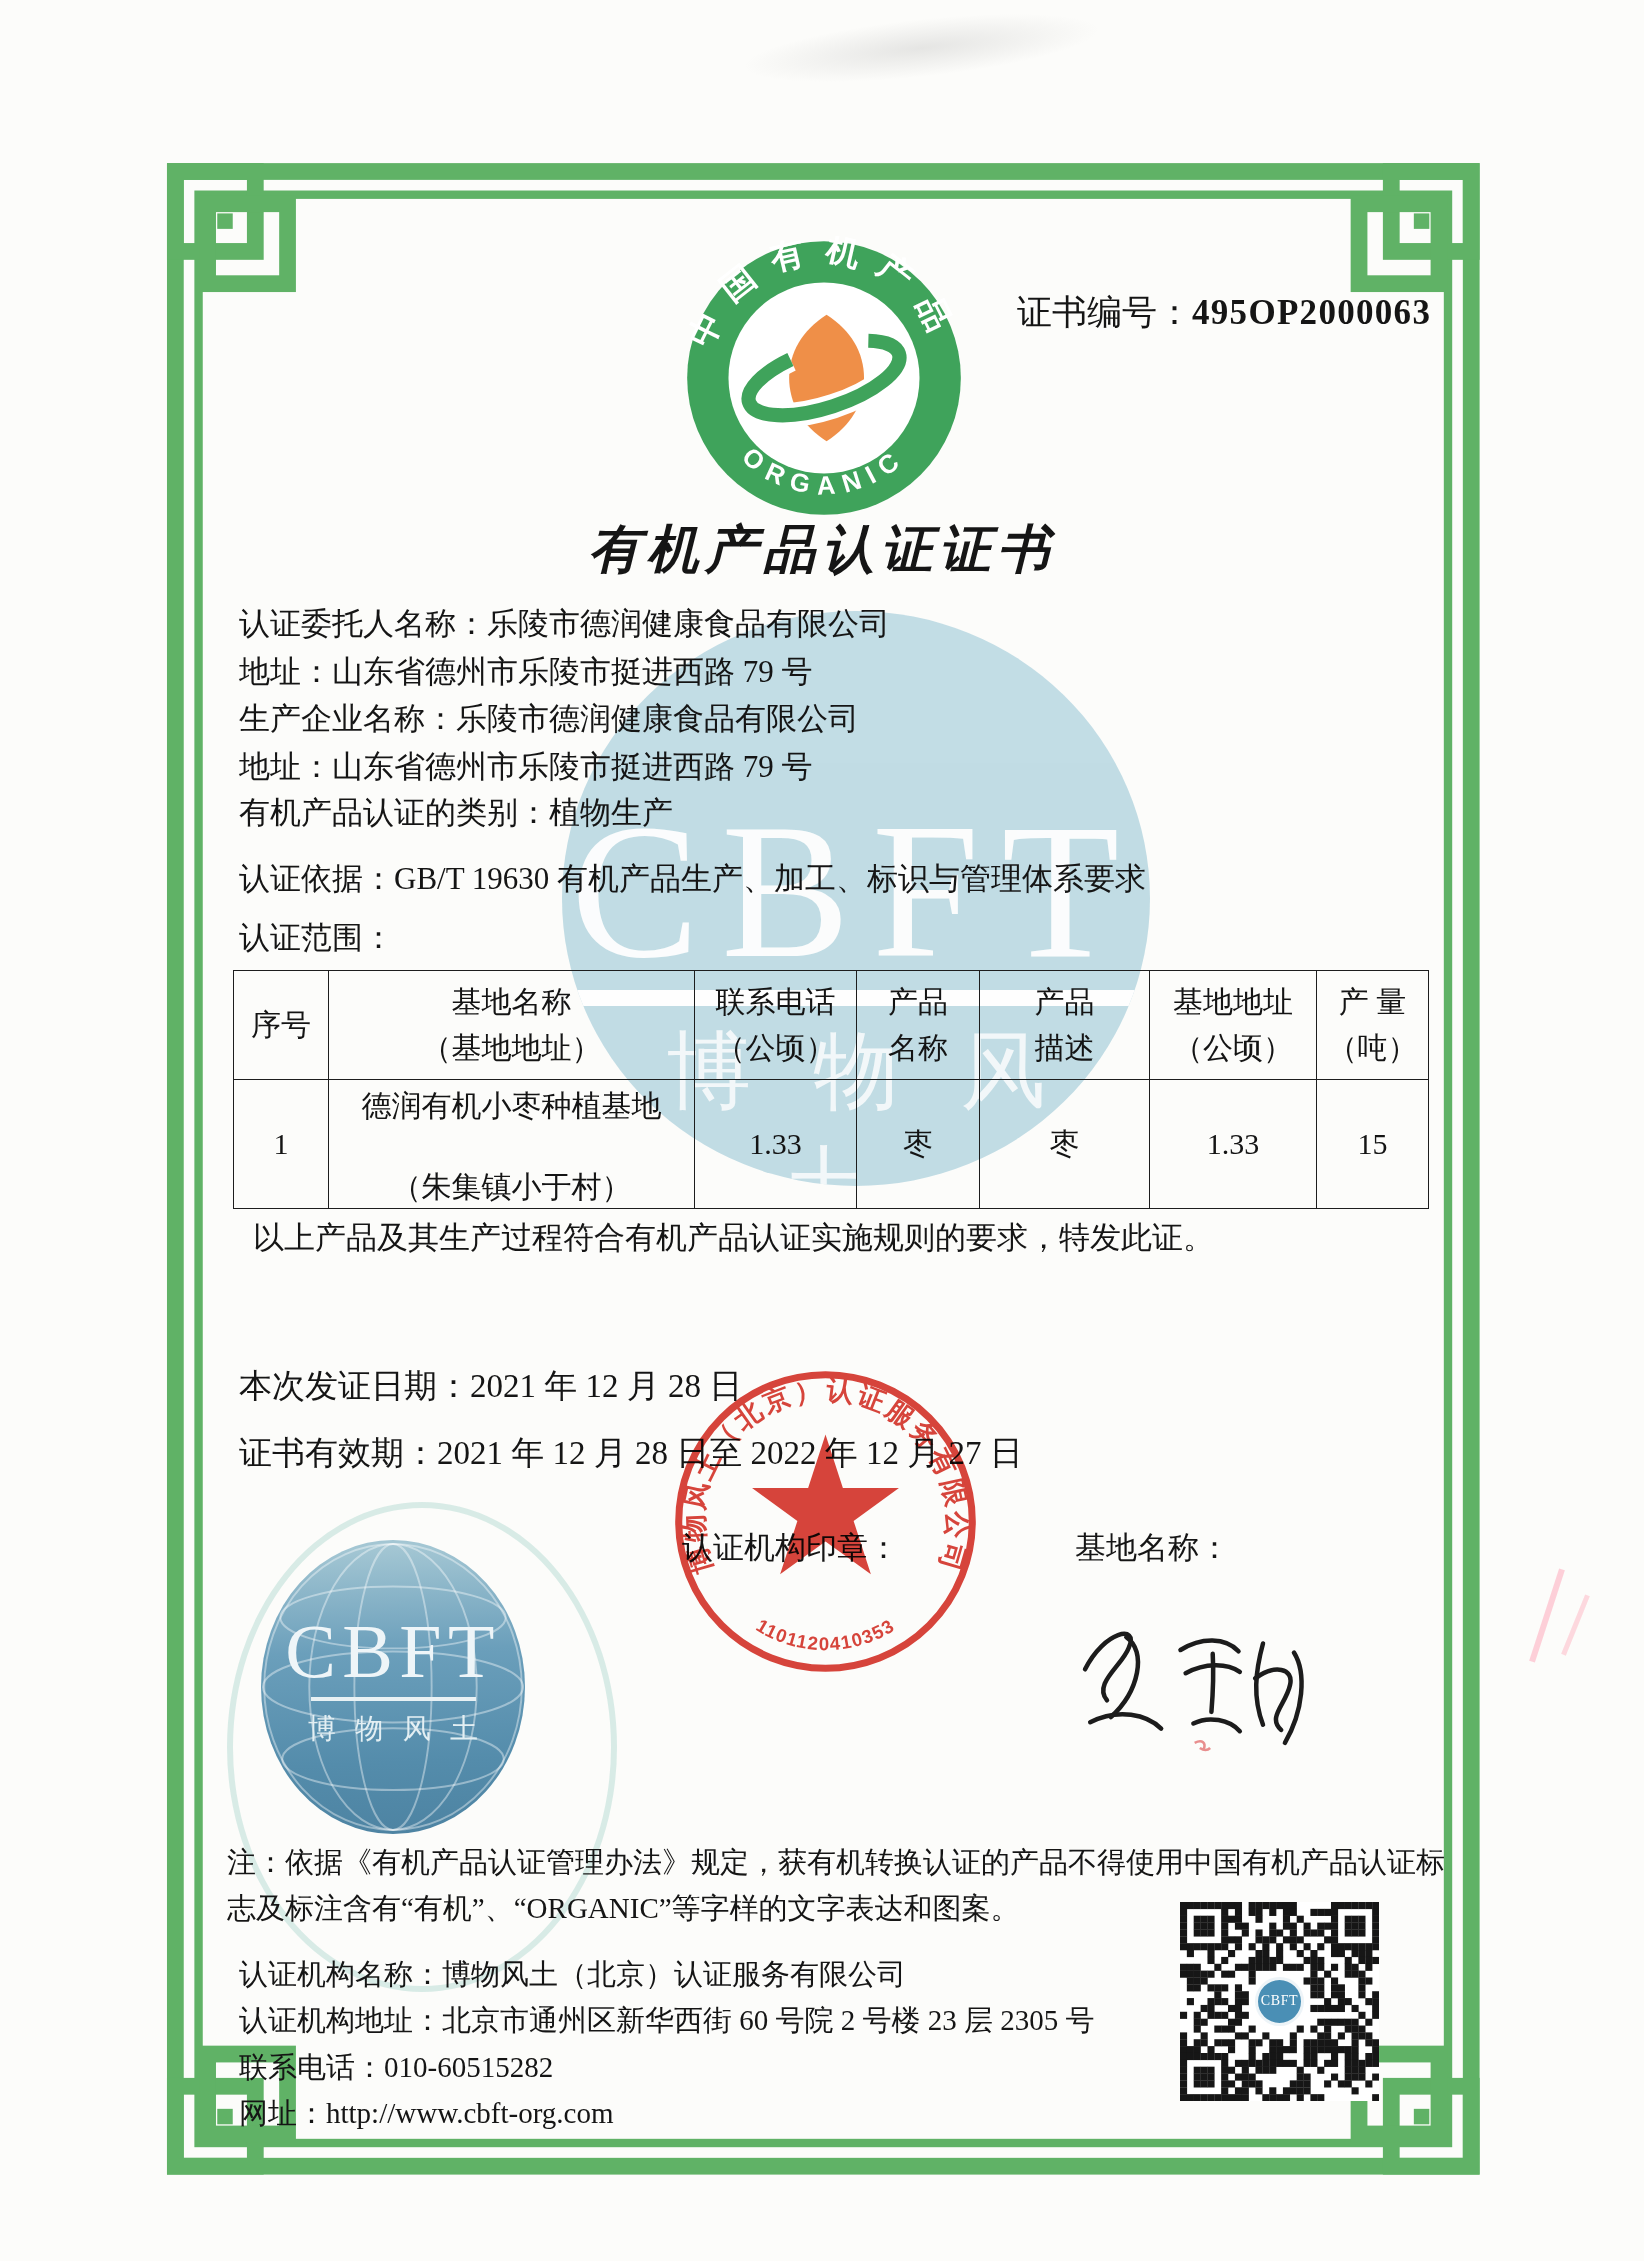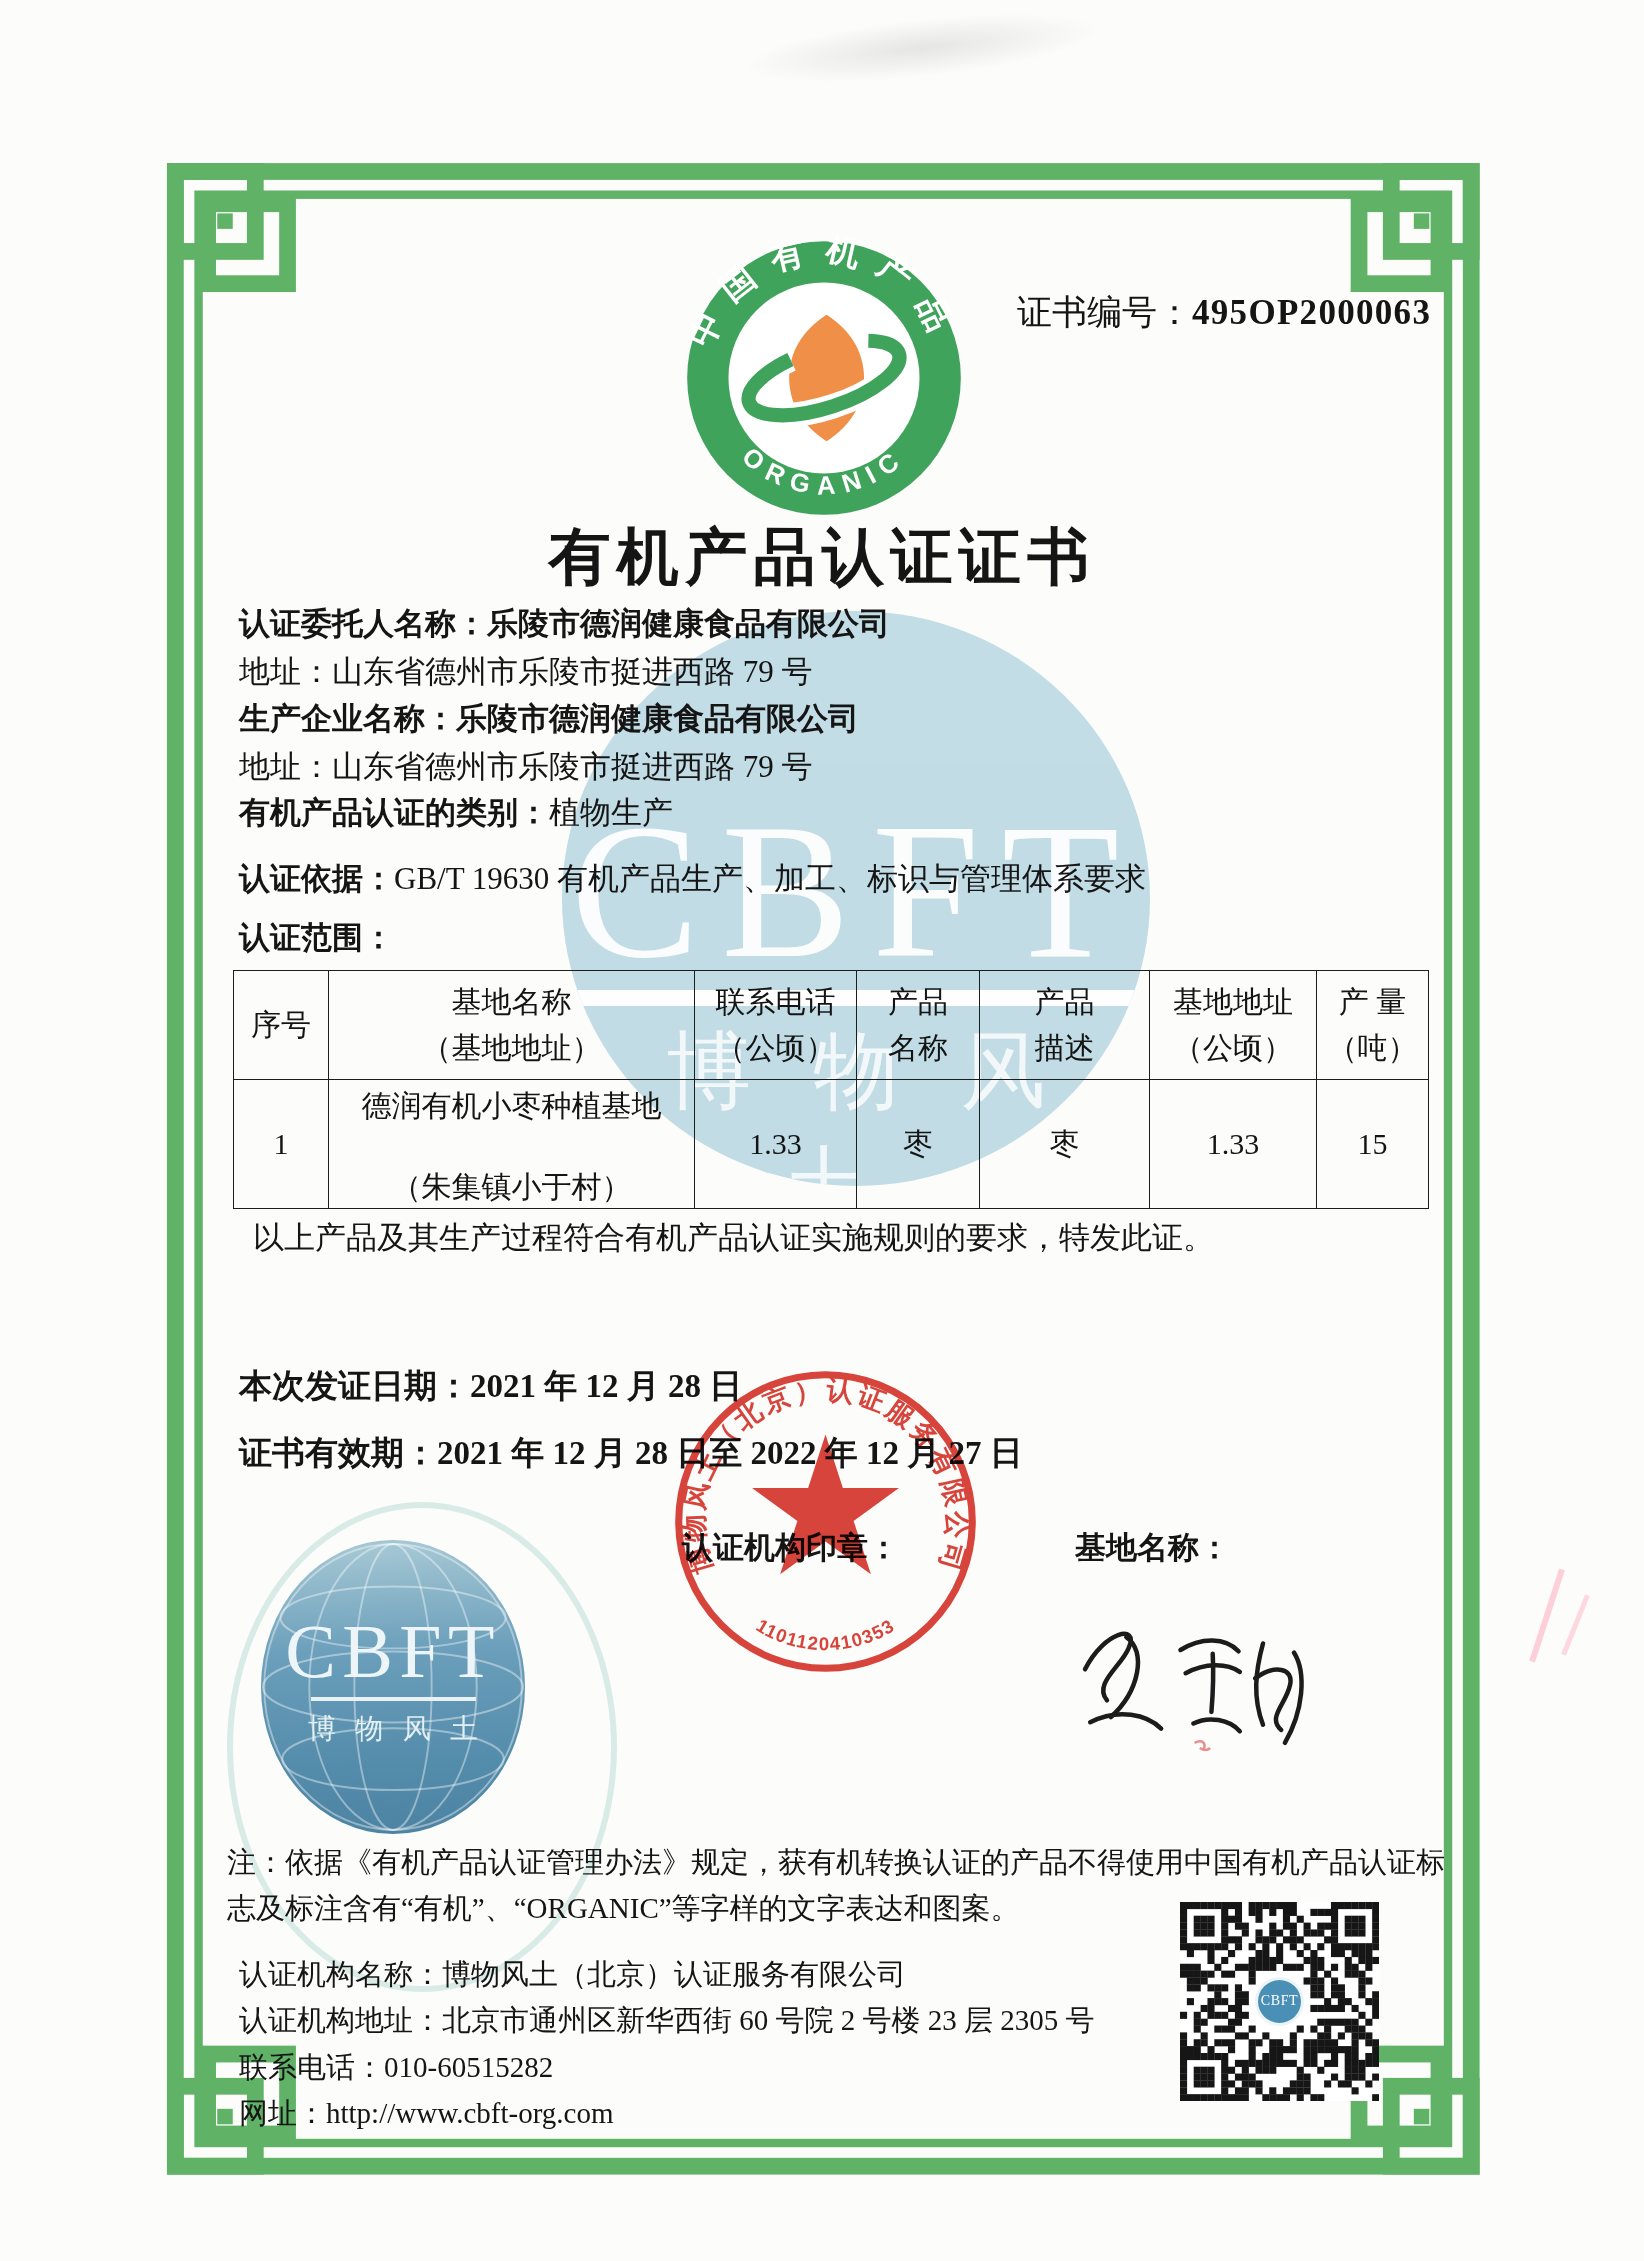--- a/index.html
+++ b/index.html
@@ -1,25 +1,25 @@
 <!DOCTYPE html>
 <html style="font-size:10.3px"><head>
 <meta charset="utf-8">
 <style>
   html,body{margin:0;padding:0;background:#e9e9e7;}
   .page{position:relative;width:1644px;height:2261px;background:#fcfcfa;overflow:hidden;
         font-family:"Liberation Serif","DejaVu Serif",serif;color:#151515;}
   .abs{position:absolute;}
   
   .line{position:absolute;left:239px;font-size:31px;white-space:nowrap;z-index:3;}
-  .b{font-weight:bold;}
+  .b{font-weight:normal;}
   .certno{position:absolute;left:1017px;top:289px;font-size:35px;z-index:3;white-space:nowrap;}
   .certno .num{font-weight:bold;letter-spacing:1.3px;}
-  .title{position:absolute;left:0;top:515px;width:1644px;text-align:center;font-size:62px;
-         font-weight:bold;letter-spacing:6.4px;z-index:3;}
+  .title{position:absolute;left:0;top:515px;width:1644px;text-align:center;font-size:52px;
+         font-weight:bold;letter-spacing:6.4px;z-index:3;font-style:italic;}
   
   .scope-table{position:absolute;left:233px;top:970px;width:1006px;border-collapse:collapse;
                table-layout:fixed;z-index:3;font-size:30px;color:#141414;}
   .scope-table th,.scope-table td{border:1.9px solid #1d1d1d;text-align:center;vertical-align:middle;
                font-weight:normal;padding:0;background:transparent;}
   .scope-table th{height:108px;line-height:1.55;}
   .scope-table td{height:121px;}
   .cell-top{margin:6.4px 0 40px 0;}
   
   .stamp{position:absolute;left:671px;top:1367px;z-index:5;mix-blend-mode:multiply;opacity:.92;}

